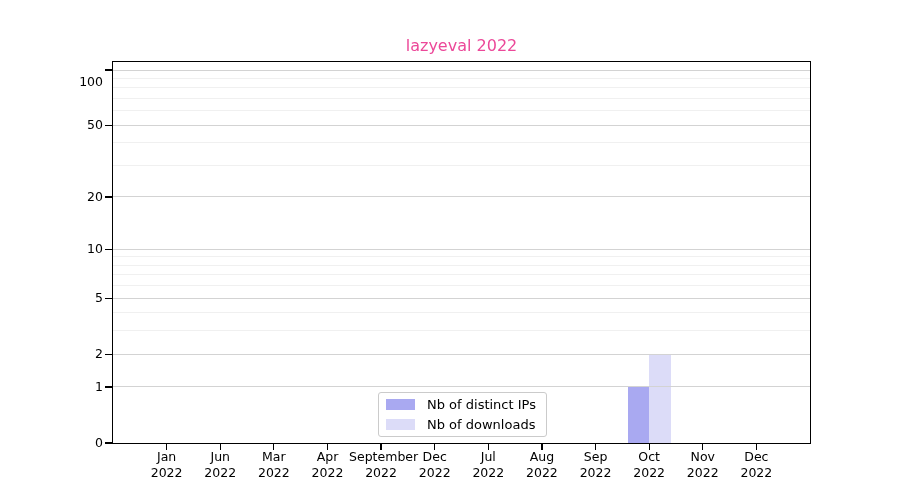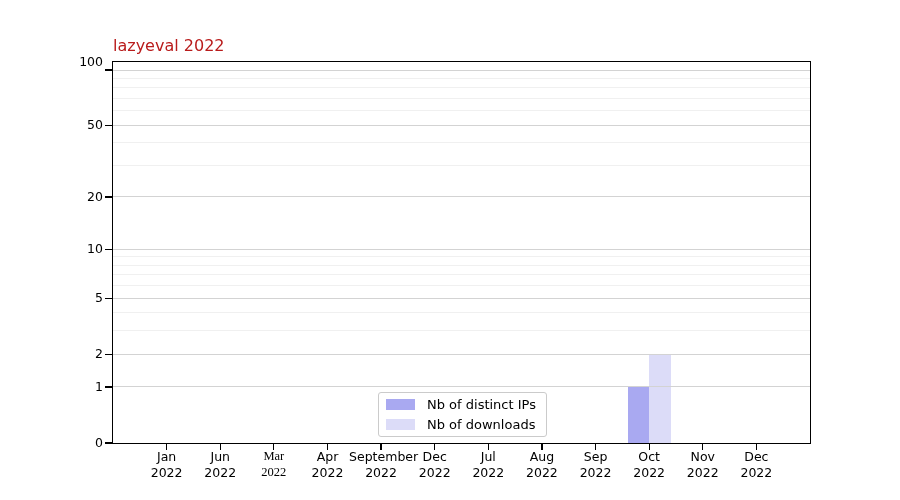--- a/index.html
+++ b/index.html
@@ -1,18 +1,18 @@
 <!DOCTYPE html>
 <html><head>
 <meta charset="utf-8">
 <style>
   html,body{margin:0;padding:0}
   body{width:900px;height:500px;background:#ffffff;font-family:"DejaVu Sans","Liberation Sans",sans-serif}
   #figure{position:relative;width:900px;height:500px;background:#ffffff;overflow:hidden}
-  .chart-title{position:absolute;left:113px;top:36px;width:697px;font-size:16px;color:#b91c1c}
+  .chart-title{position:absolute;left:113px;top:36px;width:697px;text-align:center;font-size:16px;color:#ec4899}
   #plot-area{position:absolute;left:113px;top:62px;width:697px;height:381px;background:#fff;overflow:hidden}
   #frame{position:absolute;left:112px;top:61px;width:699px;height:383px;border:1.5px solid #000;box-sizing:border-box;z-index:5;pointer-events:none}
   .gridline{position:absolute;left:0;width:697px;height:1px;z-index:3}
   .gridline.major{background:#d3d3d3}
   .gridline.minor{background:#f0f0f0}
   .bar{position:absolute;z-index:2}
   .y-tick-mark{position:absolute;width:7px;height:1.3px;background:#000;z-index:6}
   .x-tick-mark{position:absolute;width:1.3px;height:6px;background:#000;z-index:6}
   .y-tick-label{position:absolute;width:58px;text-align:right;font-size:12.5px;color:#000;line-height:16px}
   .x-tick-label{position:absolute;width:64px;text-align:center;font-size:12.5px;color:#000;line-height:15.5px}
@@ -59,35 +59,35 @@
       <div class="y-tick-label" style="left: 45px; top: 346.209px;">2</div>
       <div class="y-tick-mark" style="left: 105px; top: 297.538px;"></div>
       <div class="y-tick-label" style="left: 45px; top: 290.188px;">5</div>
       <div class="y-tick-mark" style="left: 105px; top: 248.549px;"></div>
       <div class="y-tick-label" style="left: 45px; top: 241.199px;">10</div>
       <div class="y-tick-mark" style="left: 105px; top: 196.288px;"></div>
       <div class="y-tick-label" style="left: 45px; top: 188.938px;">20</div>
       <div class="y-tick-mark" style="left: 105px; top: 124.575px;"></div>
       <div class="y-tick-label" style="left: 45px; top: 117.225px;">50</div>
       <div class="y-tick-mark" style="left: 105px; top: 69.35px;"></div>
-      <div class="y-tick-label" style="left: 45px; top: 54px;">100</div>
+      <div class="y-tick-label" style="left: 45px; top: 74px;">100</div>
     </div>
   <div id="xaxis">
       <div class="x-tick-mark" style="left: 165.965px; top: 444px;"></div>
       <div class="x-tick-label" style="left: 134.615px; top: 449px;">
         <div>Jan</div>
         <div>2022</div>
       </div>
       <div class="x-tick-mark" style="left: 219.581px; top: 444px;"></div>
       <div class="x-tick-label" style="left: 188.231px; top: 449px;">
         <div>Jun</div>
         <div>2022</div>
       </div>
       <div class="x-tick-mark" style="left: 273.196px; top: 444px;"></div>
-      <div class="x-tick-label" style="left: 241.846px; top: 449px; font-family: Liberation Serif, serif;">
+      <div class="x-tick-label" style="left: 241.846px; top: 449px;">
         <div>Mar</div>
         <div>2022</div>
       </div>
       <div class="x-tick-mark" style="left: 326.812px; top: 444px;"></div>
       <div class="x-tick-label" style="left: 295.462px; top: 449px;">
         <div>Apr</div>
         <div>2022</div>
       </div>
       <div class="x-tick-mark" style="left: 380.427px; top: 444px;"></div>
       <div class="x-tick-label" style="left: 349.077px; top: 449px;">

